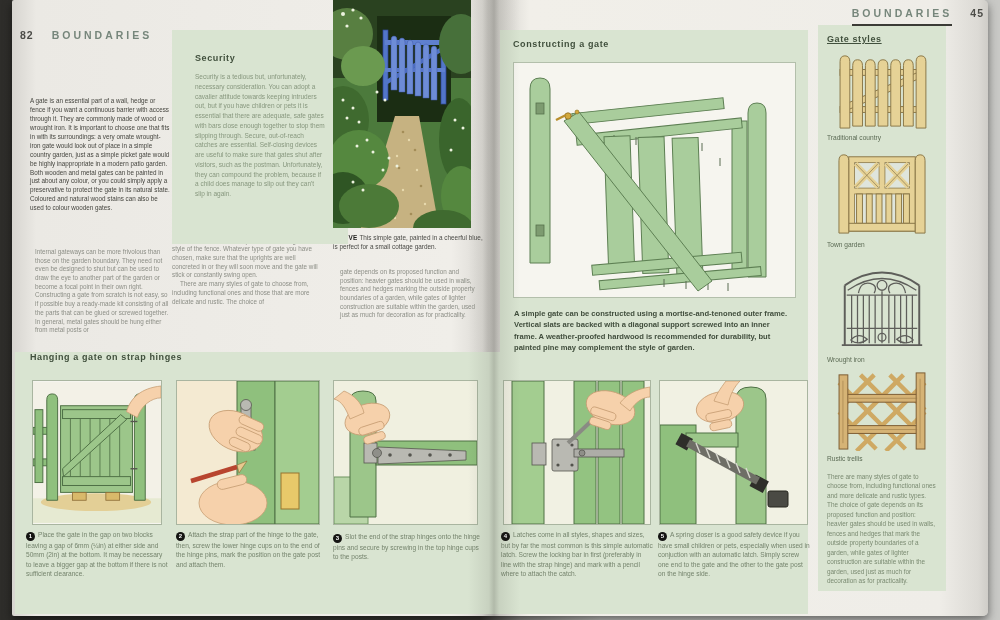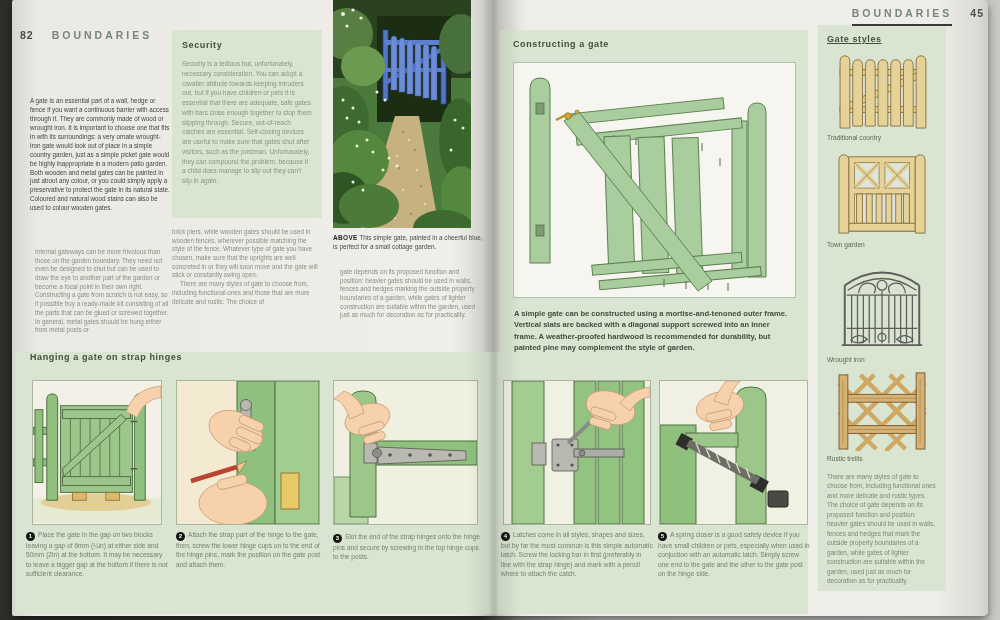--- a/index.html
+++ b/index.html
@@ -28,21 +28,21 @@
   .head-right .runhead{border-bottom:2px solid #3b3b36;padding-bottom:5px;}
   
   .title{left:30px;top:32px;font-size:41px;color:#363634;letter-spacing:.5px;z-index:5;}
   .body-dark{font-size:6.3px;line-height:1.42;color:#45453f;}
   .body-grey{font-size:6.3px;line-height:1.38;color:#8c8e86;}
   .col1-intro{left:30px;top:97px;width:141px;}
   .col1-p2{left:35px;top:248px;width:136px;}
   .col2-p3{left:172px;top:228px;width:148px;}
   .col2-p3 .indent{text-indent:8px;display:block;}
   .greenbox{background:#d9e4d1;}
-  .secbox{left:172px;top:30px;width:150px;height:188px;padding:0;z-index:2;}
+  .secbox{left:172px;top:30px;width:150px;height:188px;padding:13px;z-index:2;}
   .boxtitle{font-size:9px;font-weight:bold;color:#41503d;letter-spacing:.6px;}
   .secbox .boxtitle{display:block;margin:10px 0 0 10px;}
   .secbox .body-green{margin:9px 10px 0 10px;font-size:6.5px;line-height:1.5;color:#87977e;}
   .photo{left:333px;top:0;width:138px;height:228px;z-index:3;}
   .photo svg{display:block;}
   .above-cap{left:333px;top:233px;width:150px;font-size:6.4px;line-height:1.45;color:#4a4a46;}
   .above-cap b{color:#1f1f1d;letter-spacing:.4px;}
   .col3-p5{left:340px;top:268px;width:142px;}
   
   .consbox{left:500px;top:30px;width:308px;height:340px;z-index:2;}

